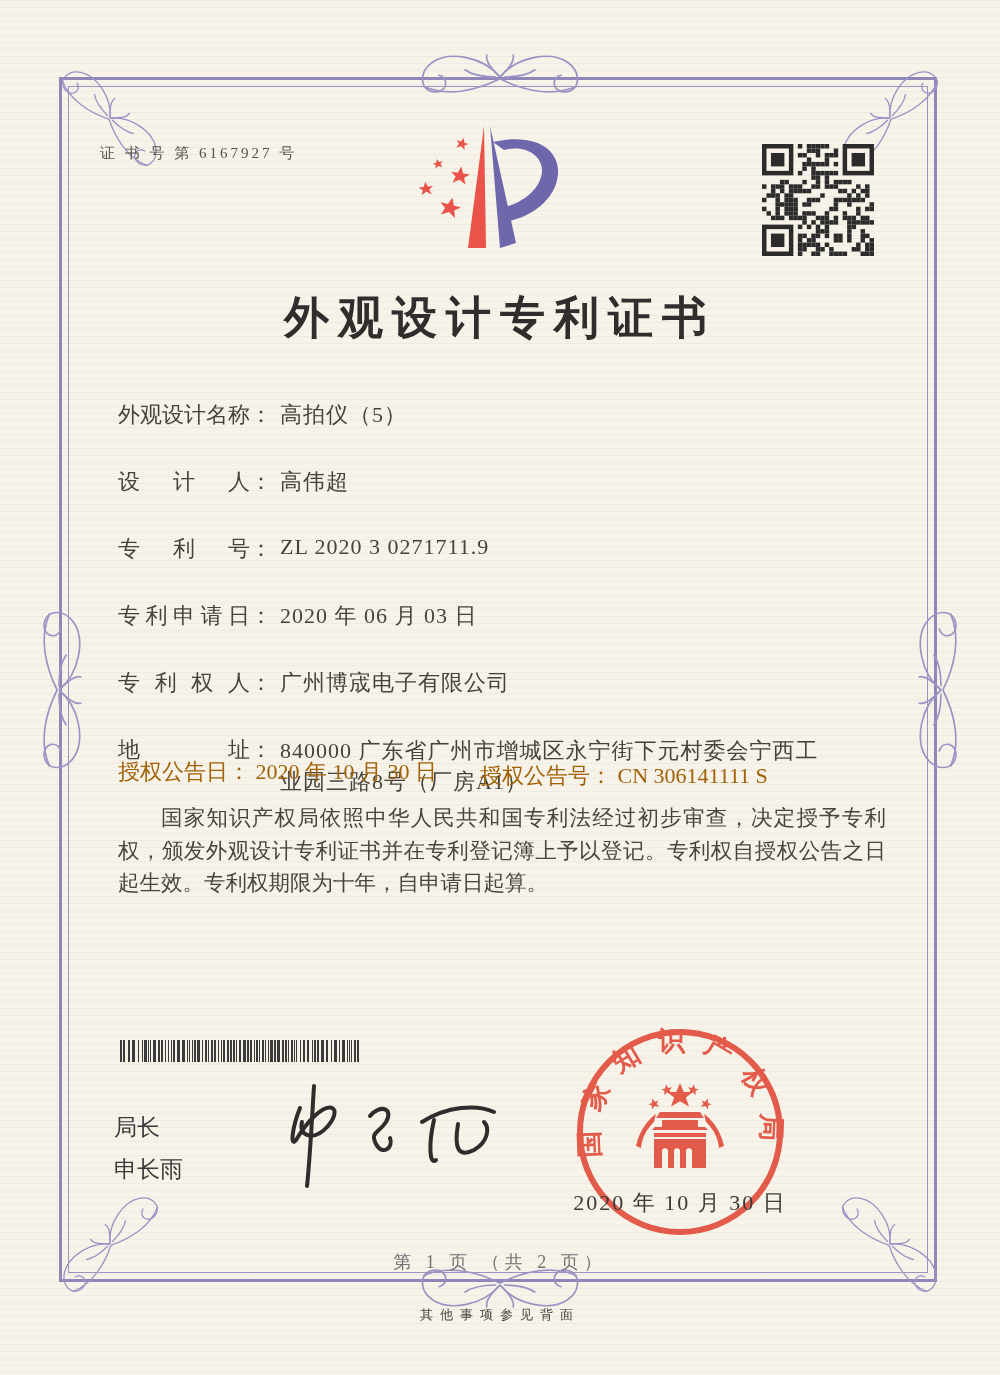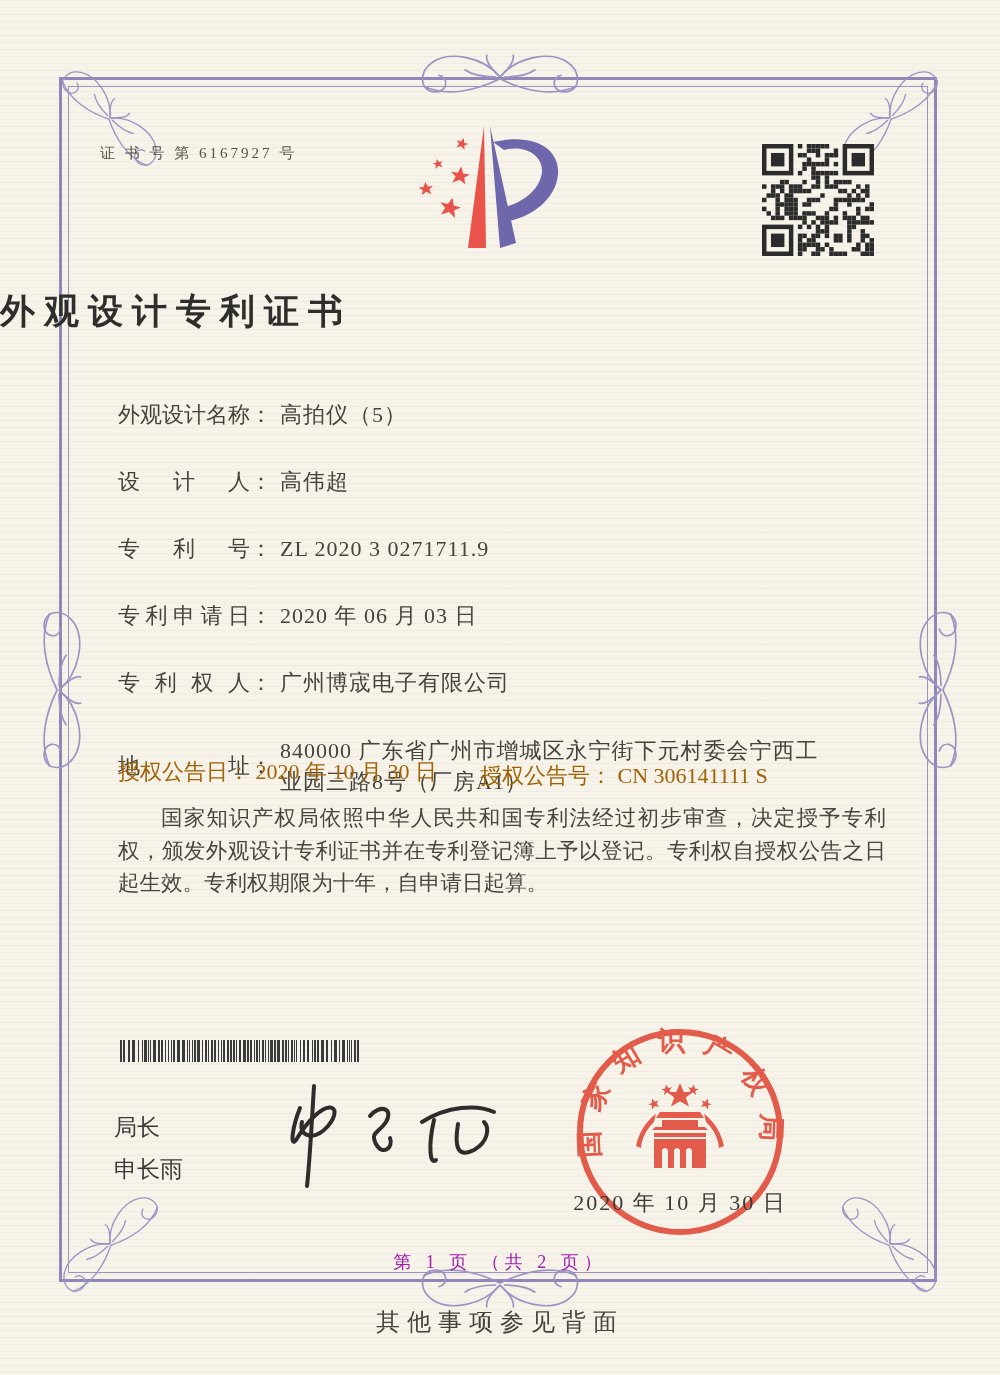--- a/index.html
+++ b/index.html
@@ -11,25 +11,25 @@
      pointer-events:none;}
   
   .frame-outer{position:absolute;left:59px;top:77px;width:878px;height:1205px;
      border:3px solid #8e87b8;box-sizing:border-box;}
   .frame-inner{position:absolute;left:6px;top:6px;right:6px;bottom:6px;border:1px solid #9a93c2;}
   .flourish{position:absolute;pointer-events:none;}
   
   .certno{position:absolute;left:100px;top:144px;font-size:15px;letter-spacing:3px;color:#555249;}
   .logo{position:absolute;left:398px;top:116px;}
   .qr{position:absolute;left:762px;top:144px;}
-  .title{position:absolute;left:0;top:288px;width:1000px;
-     font-size:35px;font-weight:700;letter-spacing:9px;color:#2f2e2c;}
+  .title{position:absolute;left:0;top:288px;width:1000px;text-align:center;
+     font-size:45px;font-weight:700;letter-spacing:9px;color:#2f2e2c;}
   
   .fields{position:absolute;left:118px;top:400px;width:780px;font-size:22px;color:#45433e;}
-  .frow{margin-bottom:37px;display:flex;align-items:center;}
+  .frow{margin-bottom:37px;display:flex;align-items:flex-start;}
   .flabel{display:inline-block;width:132px;text-align:justify;text-align-last:justify;flex:none;}
   .fcolon{flex:none;margin-right:8px;}
   .fvalue{display:inline-block;letter-spacing:1px;}
   .addr .fvalue{width:556px;line-height:31px;}
   .grantrow{position:absolute;left:118px;top:757px;width:780px;font-size:22px;color:#a16207;}
   .grant-right{position:absolute;left:362px;top:4px;}
   
   .bodytext{position:absolute;left:118px;top:802px;width:772px;font-size:21.5px;
      line-height:32.5px;color:#474540;text-align:justify;}
   .bodytext p{margin:0 4px 3px 0;text-indent:2em;}
@@ -38,23 +38,23 @@
   
   .commissioner{position:absolute;left:114px;top:1106px;font-family:"Liberation Sans","DejaVu Sans",sans-serif;
      font-size:23px;color:#3a3a3a;line-height:42px;}
   .signature{position:absolute;left:262px;top:1078px;}
   
   .seal{position:absolute;left:570px;top:1022px;opacity:.93;}
   .sealdate{position:absolute;left:572px;top:1188px;width:216px;text-align:center;
      font-size:22px;letter-spacing:2px;color:#3c3a36;}
   
   .pagefoot{position:absolute;left:0;top:1250px;width:1000px;text-align:center;
-     font-size:18px;letter-spacing:5px;color:#a21caf;}
+     font-size:18px;letter-spacing:5px;color:#737373;}
   .backnote{position:absolute;left:0;top:1306px;width:1000px;text-align:center;
-     font-size:24px;letter-spacing:7px;color:#45433e;}
+     font-size:13px;letter-spacing:7px;color:#45433e;}
 </style>
 </head>
 <body>
 
 <div class="page">
 
   <svg width="0" height="0" style="position:absolute" aria-hidden="true">
     <defs>
       <g id="flourish" stroke="#9b93c4" stroke-width="1.8" fill="none">
         <path d="M100,30 C82,8 46,2 28,14 C12,25 14,45 30,46 C44,47 46,30 34,28"></path>

